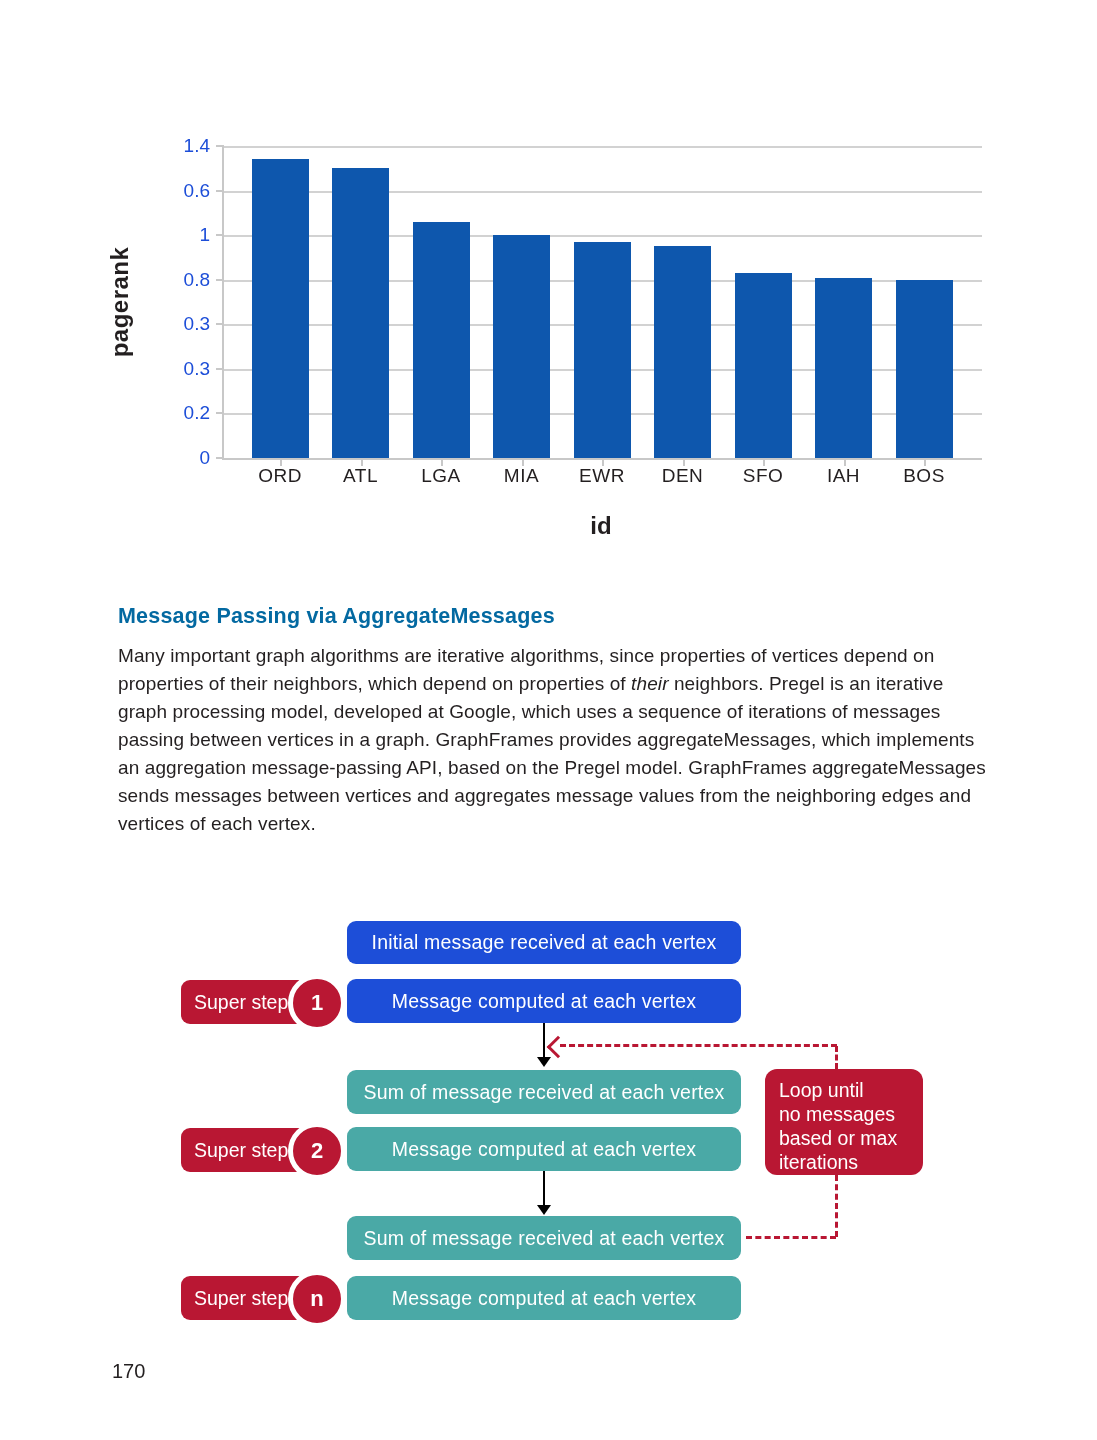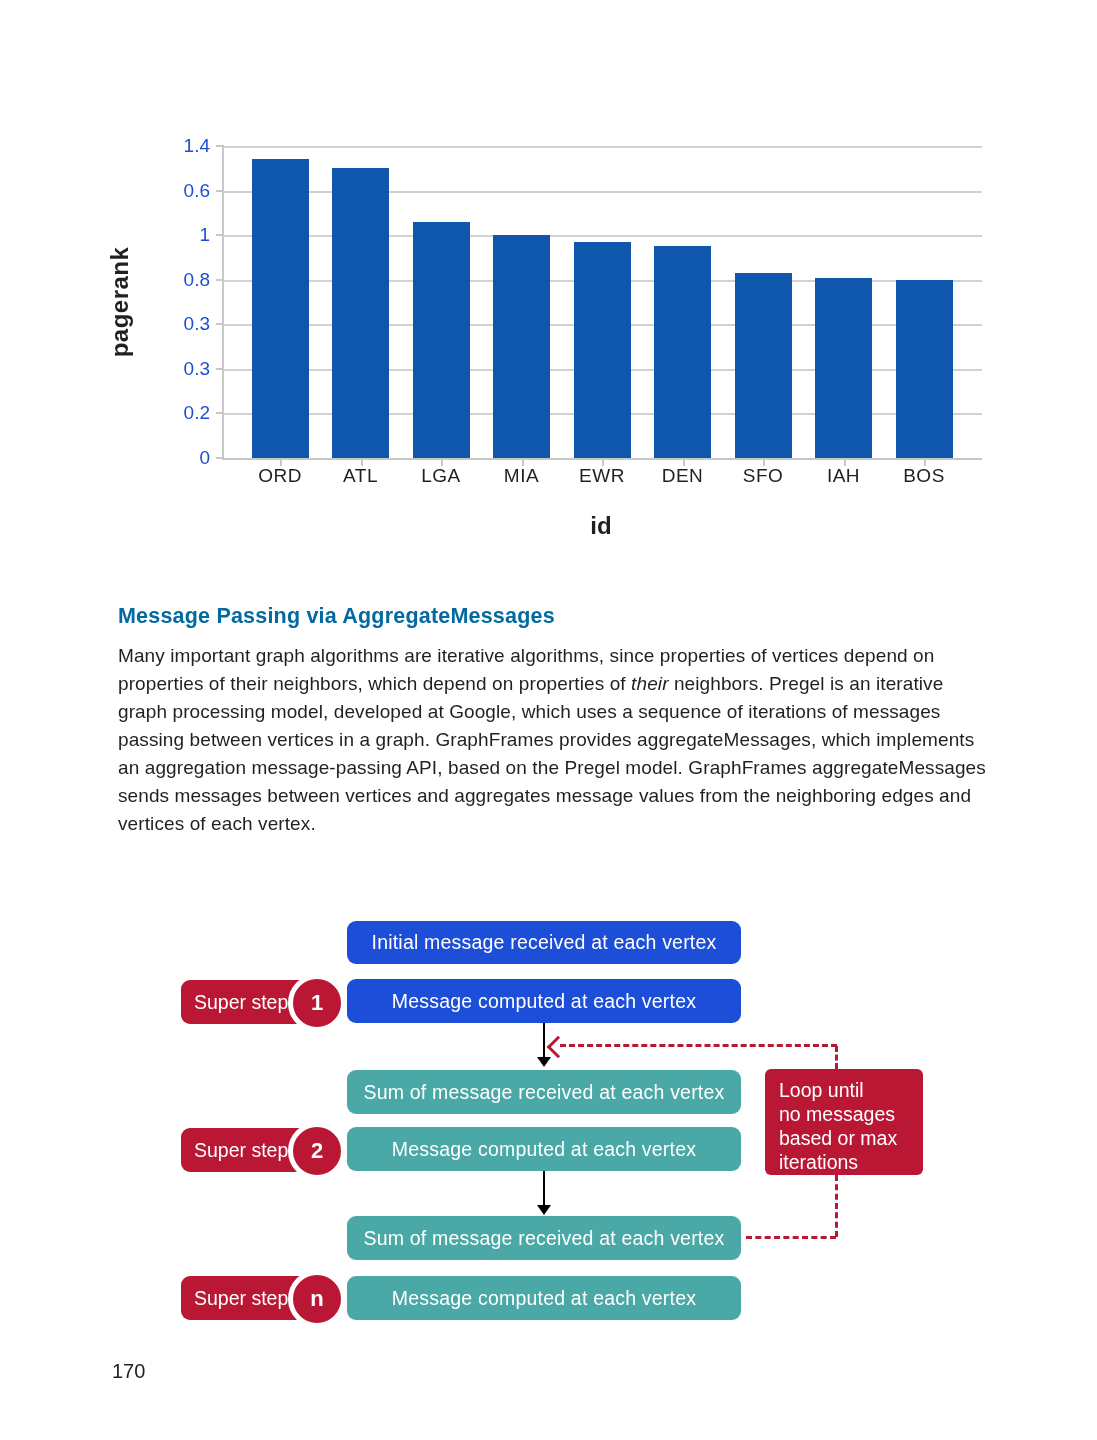--- a/index.html
+++ b/index.html
@@ -55,21 +55,21 @@
     display:flex; align-items:center; padding-left:13px; box-sizing:border-box;
   }
   .step-circle {
     position:absolute; width:58px; height:58px; border-radius:50%;
     background:#b91733; border:5px solid #ffffff; box-sizing:border-box;
     display:flex; align-items:center; justify-content:center;
     color:#ffffff; font-size:22px; font-weight:bold; z-index:2;
   }
   .loop-box {
     position:absolute; left:765px; top:1069px; width:158px; height:106px;
-    background:#b91733; border-radius:6px; box-sizing:border-box;
+    background:#b91733; border-radius:12px; box-sizing:border-box;
     padding:9px 6px 0 14px; color:#ffffff; font-size:19.5px; line-height:24px; z-index:2;
   }
   .loop-box span { display:block; }
   .arrow-line { position:absolute; width:0; border-left:2.5px solid #000000; }
   .arrow-head {
     position:absolute; width:0; height:0;
     border-left:7px solid transparent; border-right:7px solid transparent;
     border-top:10px solid #000000;
   }
   .dash-h { position:absolute; height:0; border-top:3px dashed #b91733; }

